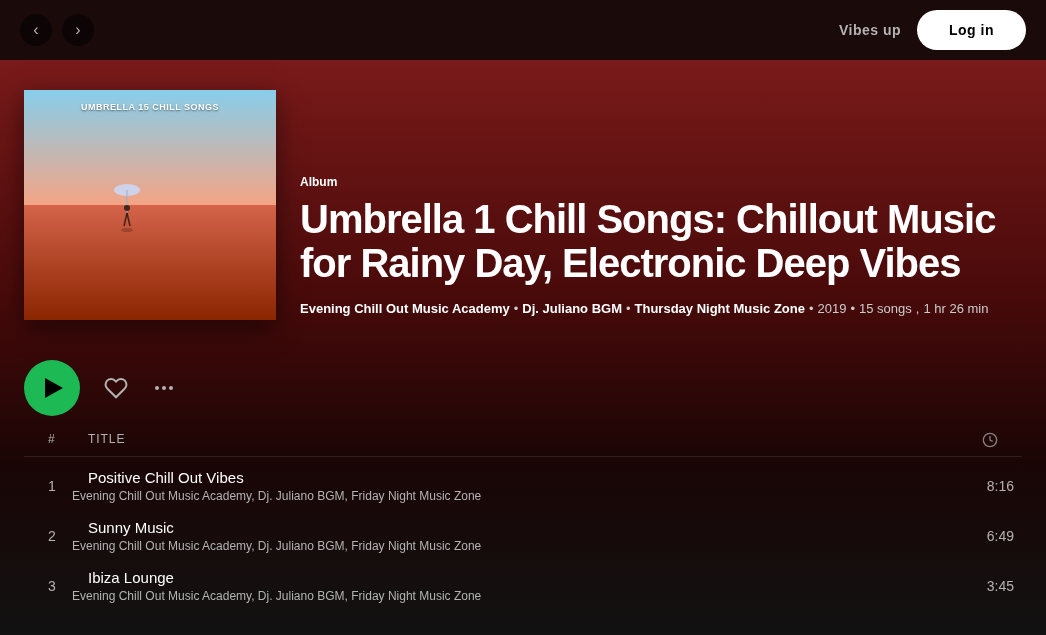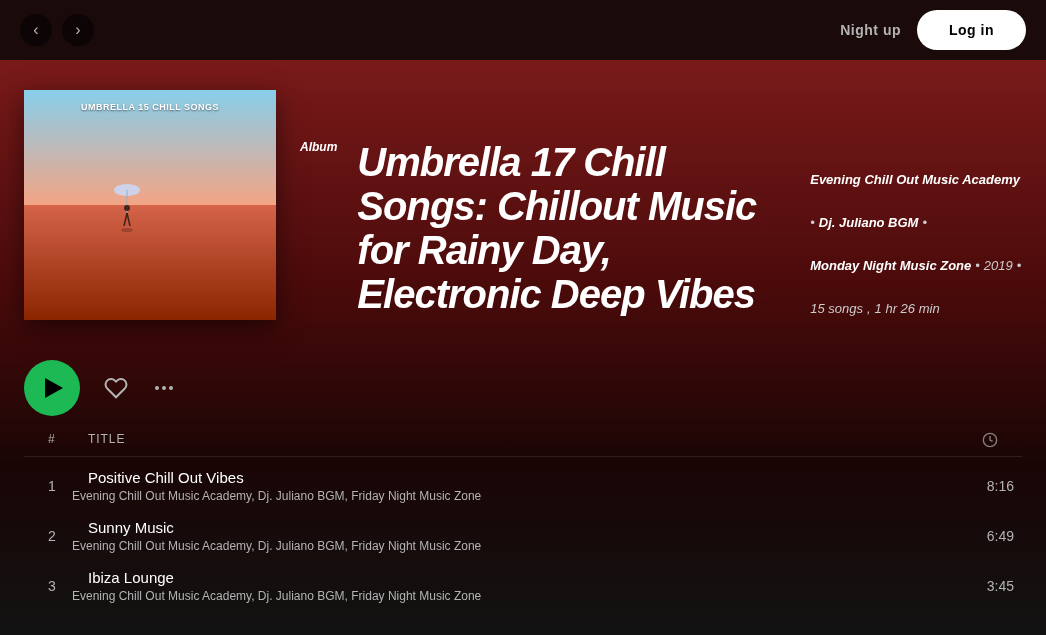--- a/index.html
+++ b/index.html
@@ -138,24 +138,23 @@
       font-weight: 600;
       text-align: center;
       white-space: nowrap;
       text-shadow: 0 1px 2px rgba(0,0,0,0.5);
       letter-spacing: 0.5px;
     }
 
     .album-info {
       flex: 1;
       display: flex;
-      flex-direction: row;
-      gap: 20px;
+      flex-direction: column;
+      gap: 8px;
       padding-bottom: 4px;
-      font-style: italic;
     }
 
     .album-type {
       font-size: 12px;
       font-weight: 700;
       text-transform: none;
       color: #fff;
     }
 
     .album-title {
@@ -310,21 +309,21 @@
   </style>
 </head>
 <body>
 
 <div class="top-bar">
   <div class="nav-buttons">
     <button class="nav-btn">‹</button>
     <button class="nav-btn">›</button>
   </div>
   <div class="auth-buttons">
-    <button class="sign-up-btn">Night up</button>
+    <button class="sign-up-btn">Vibes up</button>
     <button class="log-in-btn">Log in</button>
   </div>
 </div>
 
 <div class="main-content">
 
   <div class="album-header">
     <div class="album-cover">
       <div class="album-cover-inner">
         <div class="album-cover-sky"></div>
@@ -340,27 +339,27 @@
           <line x1="15" y1="35" x2="18" y2="48" stroke="rgba(50,30,20,0.9)" stroke-width="1.5"></line>
           <circle cx="15" cy="30" r="3" fill="rgba(50,30,20,0.9)"></circle>
 
           <ellipse cx="15" cy="52" rx="6" ry="2" fill="rgba(0,0,0,0.2)"></ellipse>
         </svg>
       </div>
     </div>
 
     <div class="album-info">
       <div class="album-type">Album</div>
-      <div class="album-title">Umbrella 17 Chill Songs: Chillout Music for Rainy Day, Electronic Deep Vibes</div>
+      <div class="album-title">Umbrella 1 Chill Songs: Chillout Music for Rainy Day, Electronic Deep Vibes</div>
       <div class="album-meta">
         <a href="#">Evening Chill Out Music Academy</a>
         <span class="dot-sep">•</span>
         <a href="#">Dj. Juliano BGM</a>
         <span class="dot-sep">•</span>
-        <a href="#">Monday Night Music Zone</a>
+        <a href="#">Thursday Night Music Zone</a>
         <span class="dot-sep">•</span>
         <span>2019</span>
         <span class="dot-sep">•</span>
         <span>15 songs</span>
         <span class="dot-sep">,</span>
         <span>1 hr 26 min</span>
       </div>
     </div>
   </div>
 

